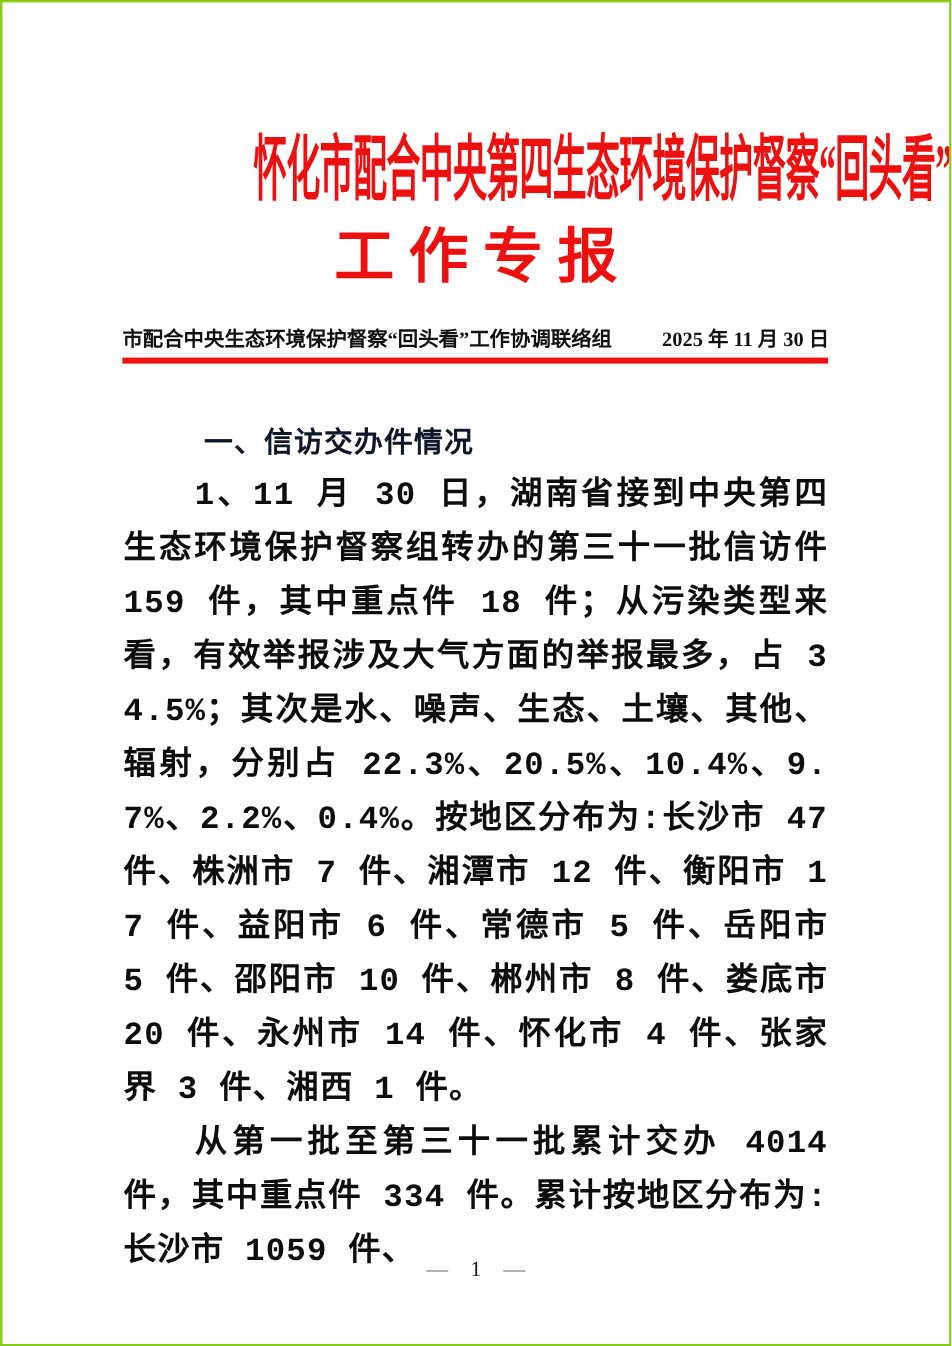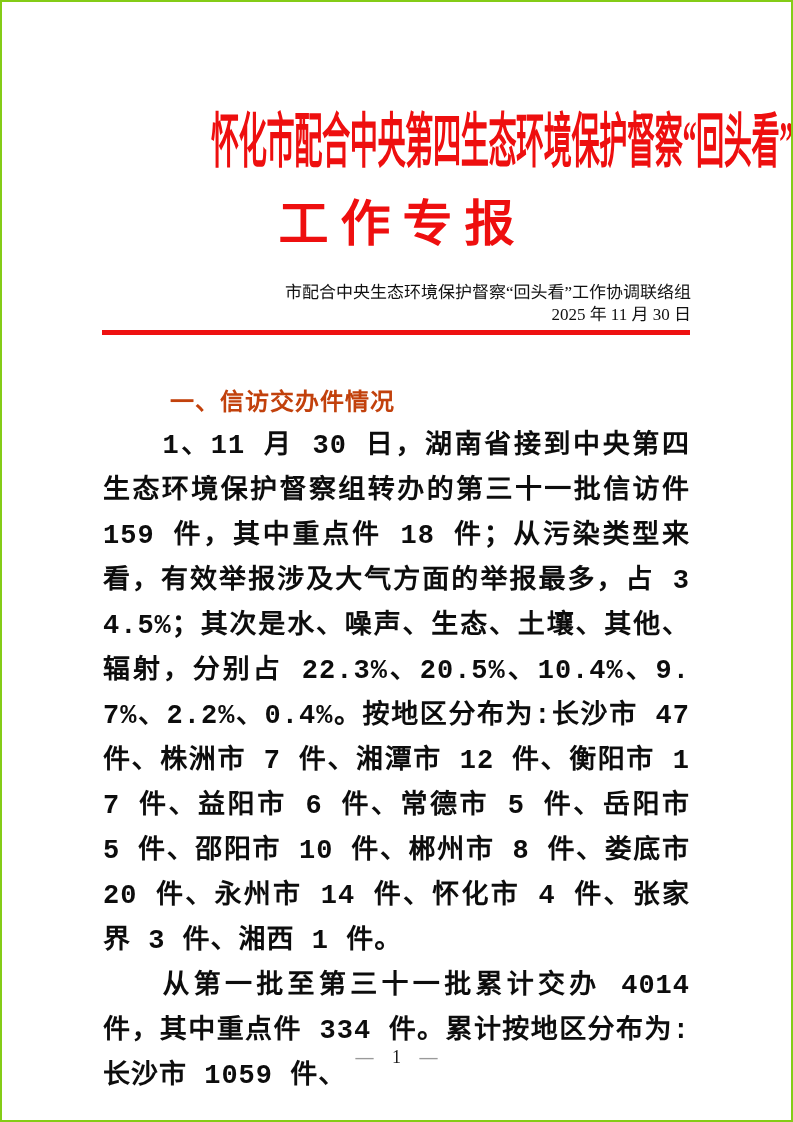--- a/index.html
+++ b/index.html
@@ -30,21 +30,21 @@
     font-family: "Liberation Serif", "DejaVu Serif", serif;
     font-weight: 900;
     font-size: 60px;
     line-height: 64px;
     color: #ee0f0f;
     transform: scaleX(0.47);
     transform-origin: 50% 50%;
     letter-spacing: -1px;
   }
   .title-sub {
-    margin: 24px 0 0 0;
+    margin: 14px 0 0 0;
     width: 100%;
     text-align: center;
     font-family: "Liberation Serif", "DejaVu Serif", serif;
     font-weight: 900;
     font-size: 50px;
     line-height: 52px;
     color: #ee0f0f;
     letter-spacing: 12px;
     text-indent: 12px; 
   }
@@ -55,46 +55,45 @@
     font-weight: bold;
     font-size: 20px;
     line-height: 24px;
     color: #111111;
   }
   .masthead-row {
     margin: 32px 100px 0 100px;
     display: flex;
     justify-content: space-between;
     align-items: flex-end;
-    font-weight: normal;
+    font-weight: bold;
     font-size: 17px;
     line-height: 22px;
     color: #111111;
     white-space: nowrap;
-    flex-direction: column;
   }
   .red-rule {
     margin: 4px 0 0 100px;
     width: 588px;
     height: 5px;
     background: #ee1111;
   }
 
   
   .doc-body {
     margin: 44px 101px 0 101px; 
     text-align: justify;
   }
   .section-heading {
     margin: 0;
     font-family: "Liberation Sans", "DejaVu Sans", sans-serif;
     font-weight: bold;
     font-size: 24px;
     line-height: 45px;
-    color: #c2410c;
+    color: #0f172a;
     text-indent: 67px;
     letter-spacing: 1px;
   }
   .body-para {
     margin: 0;
     font-family: Liberation Mono, monospace;
     font-weight: bold;
     font-size: 27px;
     line-height: 45px;
     color: #0d0d0d;

